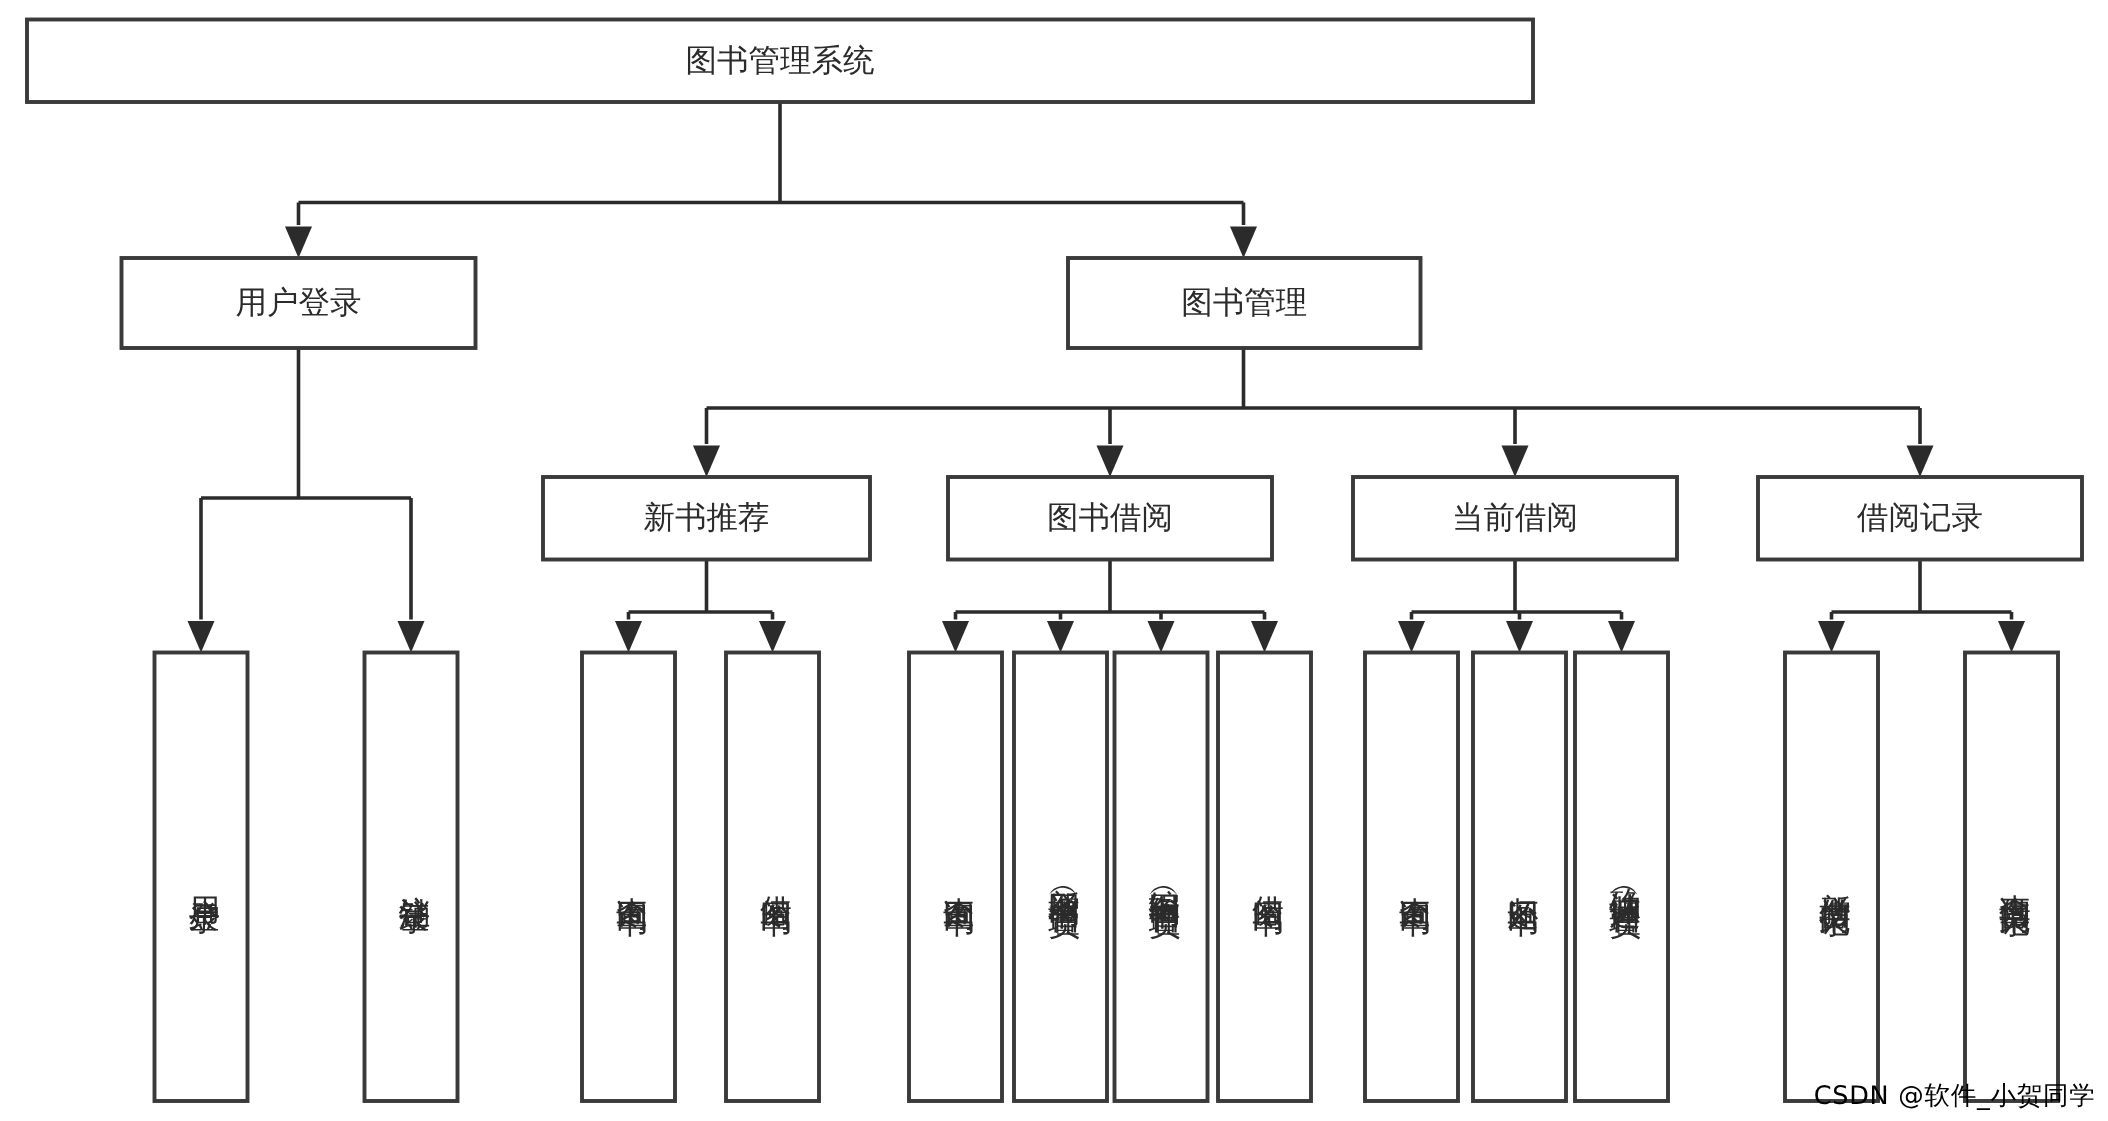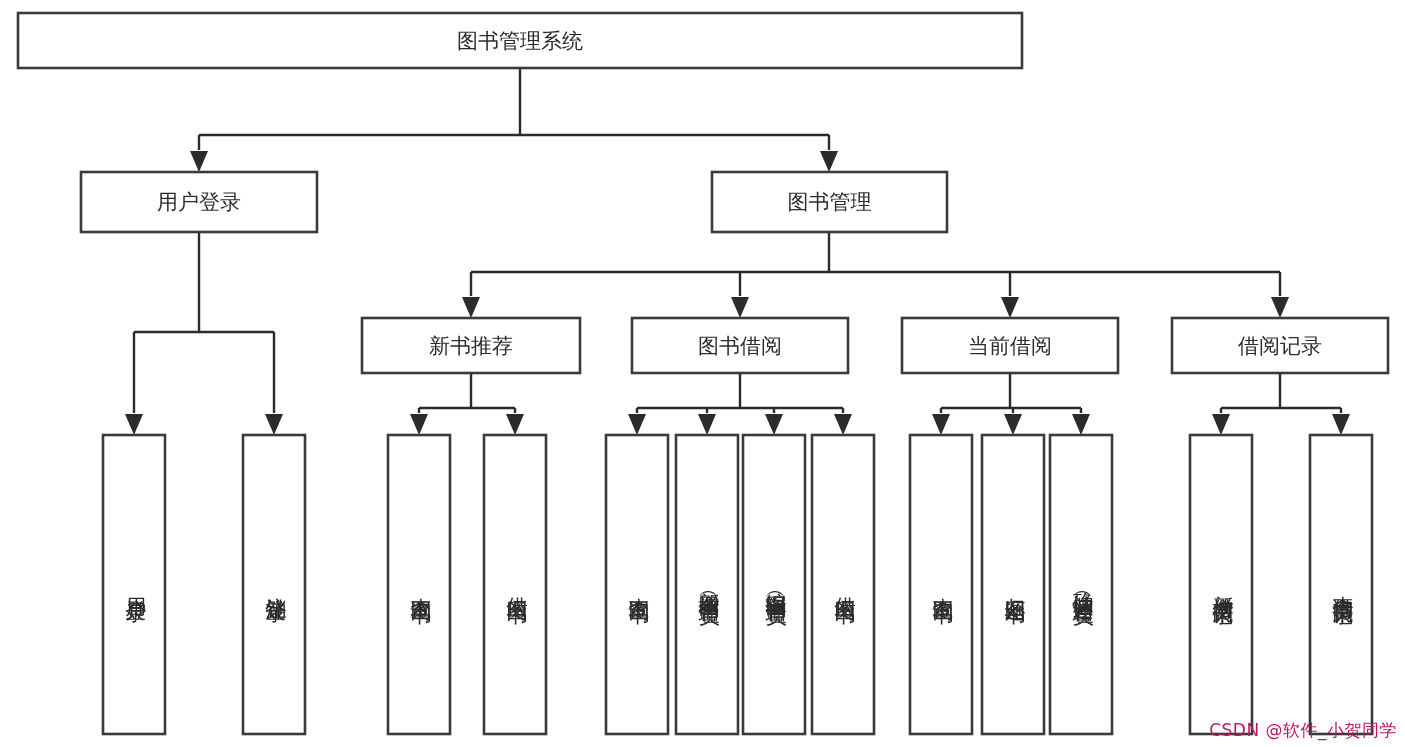--- a/index.html
+++ b/index.html
@@ -57,21 +57,21 @@
   .arrow-head {
     fill: #2b2b2b;
     stroke: none;
   }
   .watermark {
     position: absolute;
     right: 8px;
     bottom: 5px;
     font-family: "DejaVu Sans", "Liberation Sans", sans-serif;
     font-size: 17px;
-    color: #be185d;
+    color: #000000;
     white-space: nowrap;
     letter-spacing: 0.5px;
     pointer-events: none;
   }
 </style>
 </head>
 <body>
 
 <div id="diagram-root">
   <svg id="tree-svg" viewBox="0 0 1405 747" xmlns="http://www.w3.org/2000/svg">

